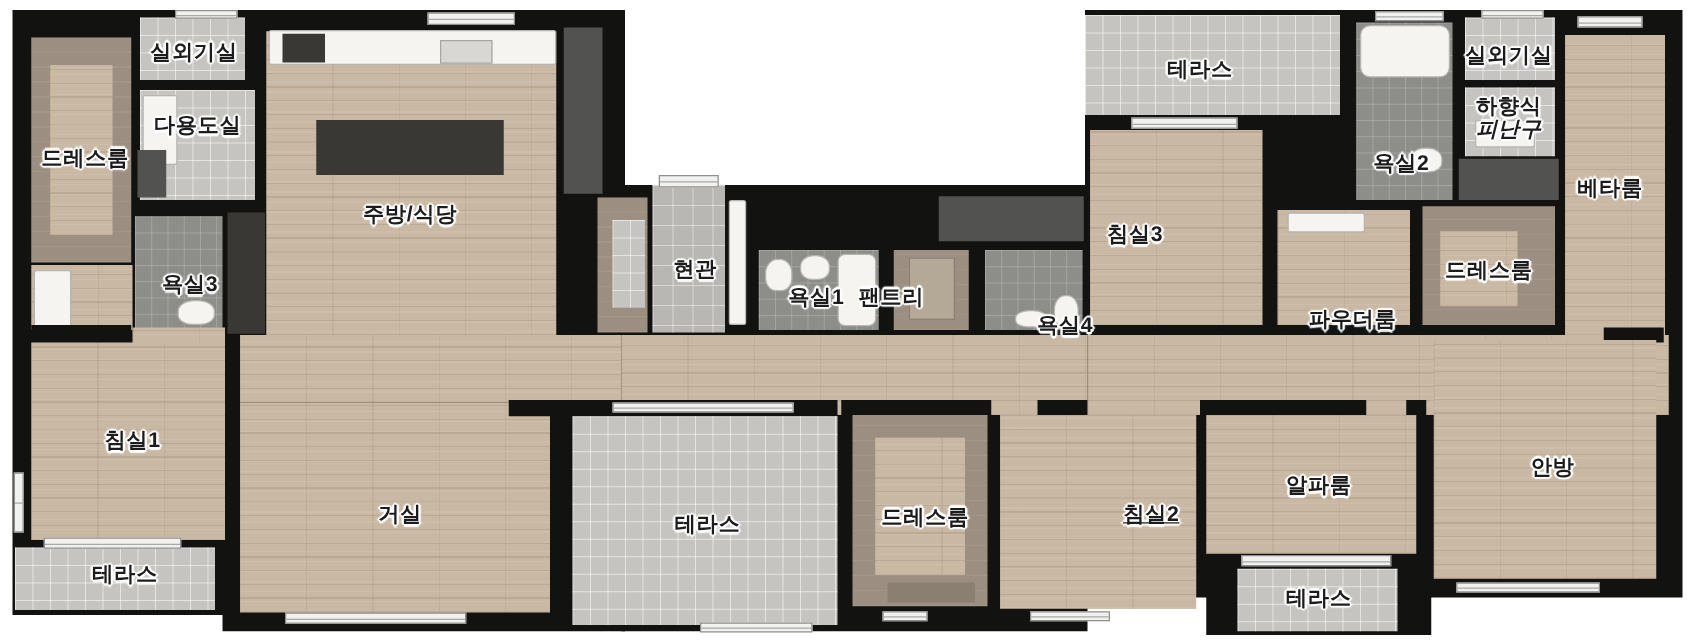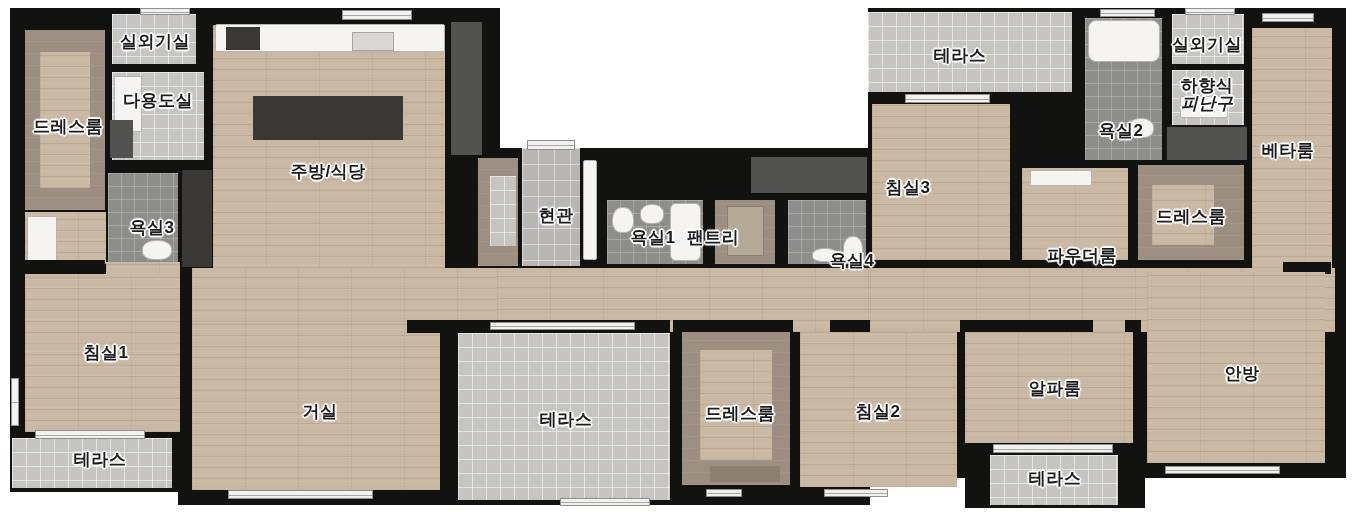--- a/index.html
+++ b/index.html
@@ -183,18 +183,18 @@
     <span style="display:block;font-style:italic;">피난구</span>
   </span>
   <span class="lbl" style="left:1288px;top:151px;">베타룸</span>
   <span class="lbl" style="left:1082px;top:216px;margin-top:40px;">파우더룸</span>
   <span class="lbl" style="left:1191px;top:217px;">드레스룸</span>
   <span class="lbl" style="left:106px;top:353px;">침실1</span>
   <span class="lbl" style="left:100px;top:460px;">테라스</span>
   <span class="lbl" style="left:320px;top:412px;">거실</span>
   <span class="lbl" style="left:566px;top:420px;">테라스</span>
   <span class="lbl" style="left:740px;top:414px;">드레스룸</span>
-  <span class="lbl" style="left:878px;top:412px;">침실2</span>
+  <span class="lbl" style="left:921px;top:412px;text-decoration:underline;">침실2</span>
   <span class="lbl" style="left:1055px;top:389px;">알파룸</span>
   <span class="lbl" style="left:1242px;top:374px;">안방</span>
   <span class="lbl" style="left:1055px;top:479px;">테라스</span>
 
 </div>
 
 </body></html>

